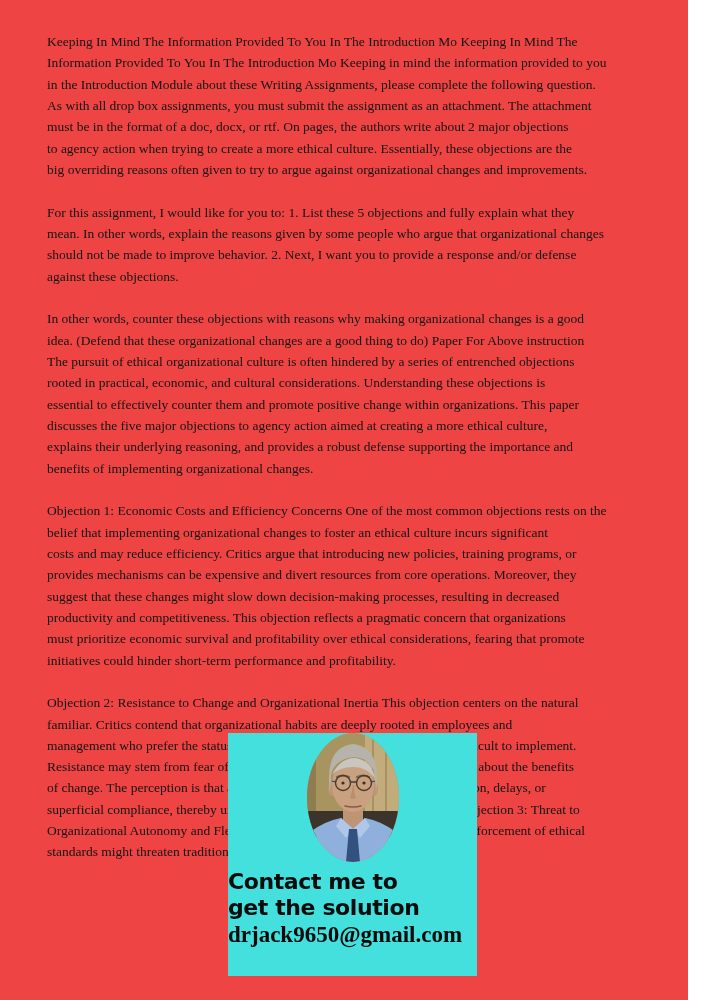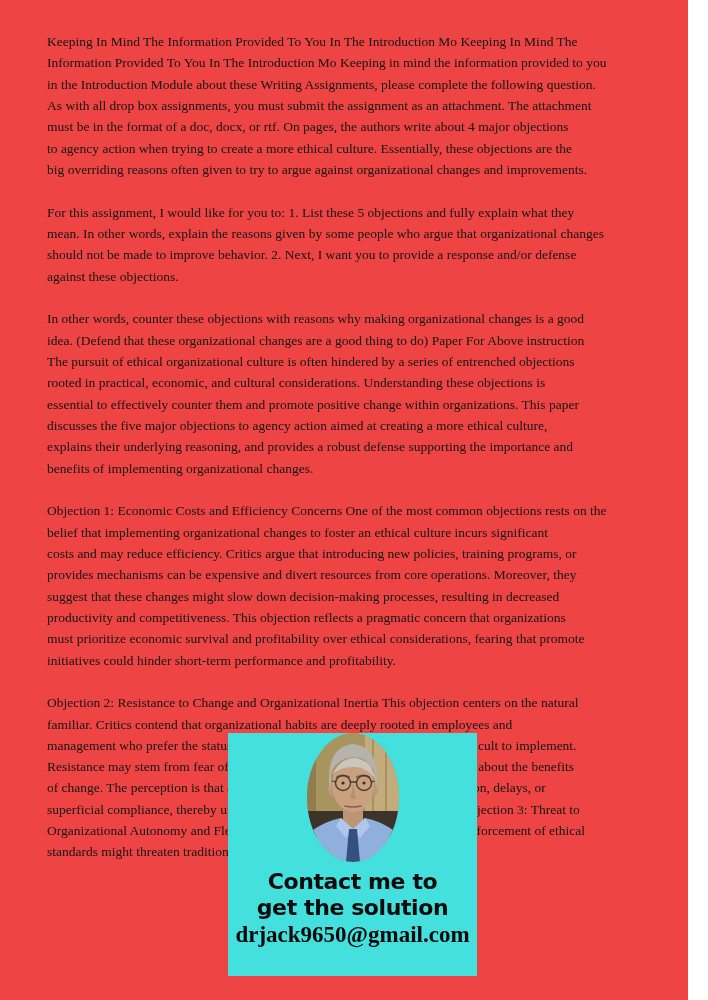--- a/index.html
+++ b/index.html
@@ -23,21 +23,21 @@
     line-height: 21.33px;
   }
   .para { margin: 0 0 21.33px 0; }
   .para:last-child { margin-bottom: 0; }
   .line { white-space: nowrap; }
   
   .overlay {
     position: absolute; left: 228px; top: 733px;
     width: 249px; height: 243px;
     background: #43e0de;
-    text-align: center;
+    text-align: left;
     overflow: hidden;
   }
   .portrait {
     display: block;
     width: 92px; height: 129px;
     margin: 0 auto;
   }
   .contact-line {
     font-family: "DejaVu Sans", sans-serif;
     font-weight: bold;
@@ -60,21 +60,21 @@
 
 <div class="page">
 
   <div class="doc">
 
     <div class="para">
       <div class="line">Keeping In Mind The Information Provided To You In The Introduction Mo Keeping In Mind The</div>
       <div class="line">Information Provided To You In The Introduction Mo Keeping in mind the information provided to you</div>
       <div class="line">in the Introduction Module about these Writing Assignments, please complete the following question.</div>
       <div class="line">As with all drop box assignments, you must submit the assignment as an attachment. The attachment</div>
-      <div class="line">must be in the format of a doc, docx, or rtf. On pages, the authors write about 4 major objections</div>
+      <div class="line">must be in the format of a doc, docx, or rtf. On pages, the authors write about 2 major objections</div>
       <div class="line">to agency action when trying to create a more ethical culture. Essentially, these objections are the</div>
       <div class="line">big overriding reasons often given to try to argue against organizational changes and improvements.</div>
     </div>
 
     <div class="para">
       <div class="line">For this assignment, I would like for you to: 1. List these 5 objections and fully explain what they</div>
       <div class="line">mean. In other words, explain the reasons given by some people who argue that organizational changes</div>
       <div class="line">should not be made to improve behavior. 2. Next, I want you to provide a response and/or defense</div>
       <div class="line">against these objections.</div>
     </div>

